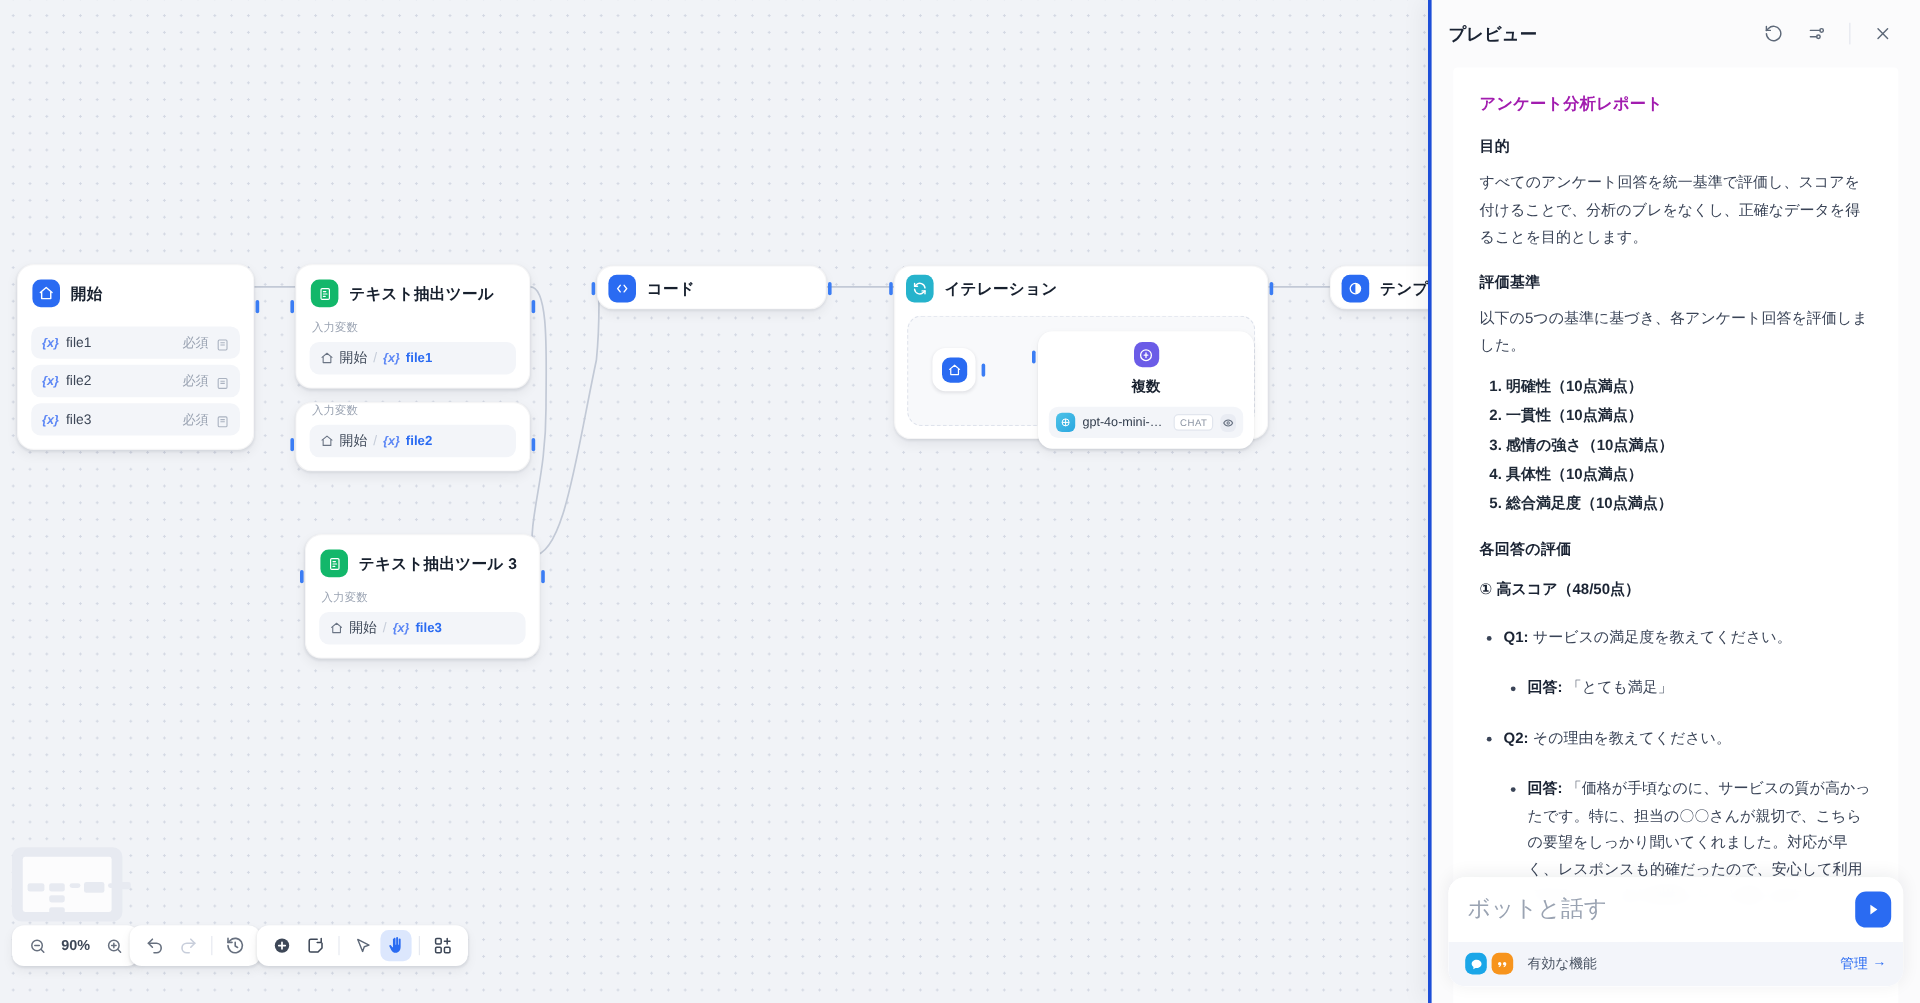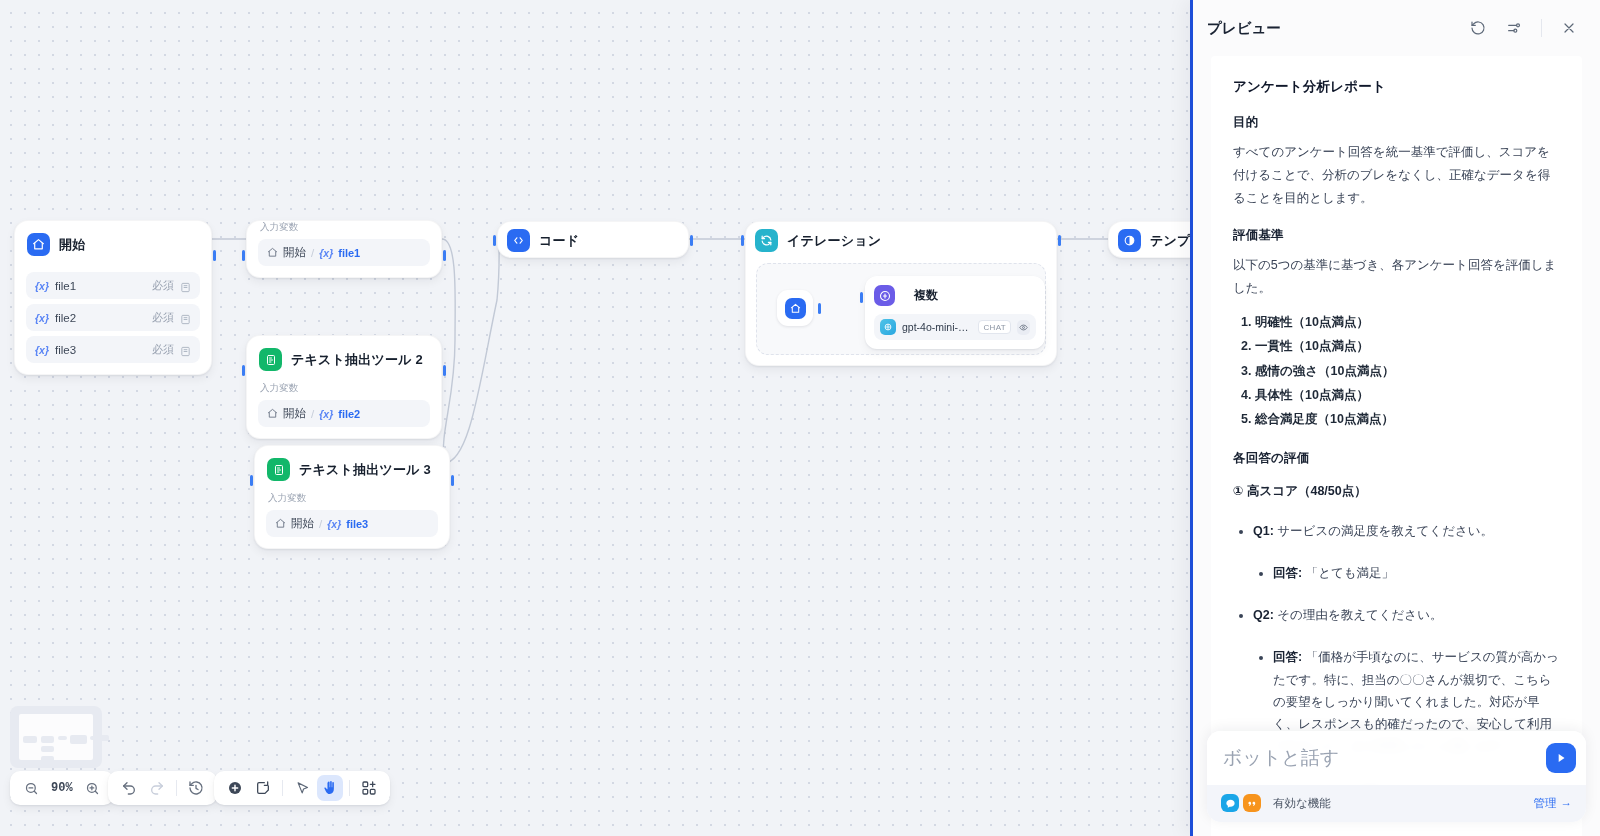--- a/index.html
+++ b/index.html
@@ -91,21 +91,21 @@
   .iter-start .dot {
     width: 21px; height: 21px; border-radius: 7px; background: #2a6bf2;
     display:flex;align-items:center;justify-content:center;
   }
   .llm-card {
     position: absolute; left: 108px; top: 12px;
     width: 180px; background: #fff; border-radius: 12px;
     box-shadow: 0 1px 2px rgba(16,24,40,.08), 0 4px 10px rgba(16,24,40,.05);
     padding: 9px 9px 9px 9px;
   }
-  .llm-head { display:flex; align-items:center; gap:19px; }
+  .llm-head { display:flex; align-items:center; gap:8px;flex-direction:column; }
   .llm-title { font-size:12px; font-weight:700; color:#17202e; }
   .model-row {
     margin-top: 8px; display:flex; align-items:center; gap:6px;
     background:#f3f5f9; border-radius: 8px; padding: 5px 6px;
   }
   .model-ic {
     width:16px;height:16px;border-radius:5px;
     background: linear-gradient(135deg,#4fc3e8,#2aa7e0);
     display:flex;align-items:center;justify-content:center;flex:0 0 auto;
   }
@@ -139,21 +139,21 @@
     background:#e7eaf1; border-radius:8px; padding:8px 9px;
   }
   .minimap .frame { background:#fcfcfd; width:100%; height:100%; border-radius:2px; position:relative; }
   .mm { position:absolute; background:#e7eaf1; border-radius:2px; }
 
   .bar {
     position:absolute; height:34px; background:#fff; border-radius:10px;
     box-shadow: 0 1px 2px rgba(16,24,40,.08), 0 4px 10px rgba(16,24,40,.06);
     display:flex; align-items:center; gap:2px; padding:0 8px;
   }
-  .bar-zoom { left:10px; top:771px;font-family:Liberation Mono, monospace; }
+  .bar-zoom { left:10px; top:771px; }
   .bar-hist { left:108px; top:771px; }
   .bar-tools{ left:214px; top:771px; }
   .tbtn {
     width:26px;height:26px;border-radius:7px;display:flex;align-items:center;
     justify-content:center; color:#67707f; cursor:pointer;
   }
   .tbtn.dim { color:#c8cedb; }
   .tbtn.active { background:#dce7fd; color:#2a6bf2; }
   .zoomlvl { font-size:12px; color:#3d4757; font-weight:600; padding:0 5px; }
   .vdiv { width:1px; height:16px; background:#e6e9f0; margin:0 4px; }
@@ -179,21 +179,21 @@
 
   .panel-scroll {
     flex:1 1 auto; overflow:hidden; position:relative;
     padding: 0 18px 0 18px;
   }
   .doc {
     background:#fff; border-radius:4px;
     padding: 18px 22px 40px 22px;
     min-height: 100%;
   }
-  .doc h1 { font-size:13.5px; font-weight:700; color:#0f172a; margin: 4px 0 18px; letter-spacing:.2px;}
+  .doc h1 { font-size:13.5px; font-weight:700; color:#a21caf; margin: 4px 0 18px; letter-spacing:.2px;}
   .doc h2 { font-size:12.5px; font-weight:700; color:#1a2333; margin: 18px 0 10px; letter-spacing:.2px;}
   .doc p  { font-size:12.5px; color:#3a4457; line-height:1.82; margin: 0 0 4px; }
   .doc ol { margin: 10px 0 4px 22px; }
   .doc ol li { font-size:12.5px; color:#1f2937; line-height:1.95; font-weight:600; }
   .doc .scoreline { font-size:12.5px; color:#1a2333; font-weight:700; margin: 16px 0 8px; }
   .doc ul { margin: 6px 0 2px 20px; list-style: disc; }
   .doc ul li { font-size:12.5px; color:#3a4457; line-height:1.78; margin-bottom: 4px; margin-top: 20px; }
   .doc ul ul { margin: 6px 0 10px 20px; }
   .doc b, .doc strong { color:#1a2333; font-weight:700; }
   .faded { opacity:.30; }
@@ -299,49 +299,49 @@
                 <rect x="4" y="3" width="16" height="18" rx="2"></rect>
                 <path d="M8 8h8M8 12h8"></path>
               </svg>
           </span>
         </div>
       </div>
       <span class="port r"></span>
     </div>
 
     <div class="node" style="left:246px; top:220px; width:196px;">
+      <div class="node-head">
+        <span class="nic nic-green">
+          <svg width="12" height="12" viewBox="0 0 24 24" fill="none" stroke="#fff" stroke-width="2" stroke-linecap="round">
+              <rect x="5" y="3" width="14" height="18" rx="2"></rect>
+              <path d="M9 8h4M9 12h6M9 16h3"></path>
+            </svg>
+        </span>
+        <span class="node-title">テキスト抽出ツール</span>
+      </div>
       <div class="node-body">
         <div class="sublabel">入力変数</div>
         <div class="inrow">
           <span class="homeic">
             <svg width="11" height="11" viewBox="0 0 24 24" fill="none" stroke="#6b7585" stroke-width="2" stroke-linecap="round" stroke-linejoin="round">
                 <path d="M3 10.5 12 3l9 7.5"></path>
                 <path d="M5 10v10h14V10"></path>
               </svg>
           </span>
           <span>開始</span>
           <span class="sep">/</span>
           <span class="xtag">{x}</span>
           <span class="vname">file1</span>
         </div>
       </div>
       <span class="port l"></span>
       <span class="port r"></span>
     </div>
 
     <div class="node" style="left:246px; top:335px; width:196px;">
-      <div class="node-head">
-        <span class="nic nic-green">
-          <svg width="12" height="12" viewBox="0 0 24 24" fill="none" stroke="#fff" stroke-width="2" stroke-linecap="round">
-              <rect x="5" y="3" width="14" height="18" rx="2"></rect>
-              <path d="M9 8h4M9 12h6M9 16h3"></path>
-            </svg>
-        </span>
-        <span class="node-title">テキスト抽出ツール 2</span>
-      </div>
       <div class="node-body">
         <div class="sublabel">入力変数</div>
         <div class="inrow">
           <span class="homeic">
             <svg width="11" height="11" viewBox="0 0 24 24" fill="none" stroke="#6b7585" stroke-width="2" stroke-linecap="round" stroke-linejoin="round">
                 <path d="M3 10.5 12 3l9 7.5"></path>
                 <path d="M5 10v10h14V10"></path>
               </svg>
           </span>
           <span>開始</span>

